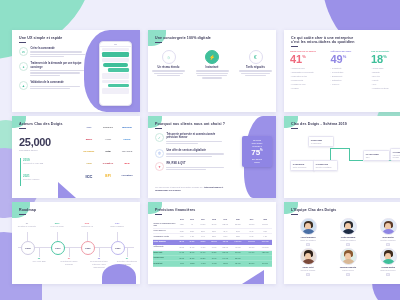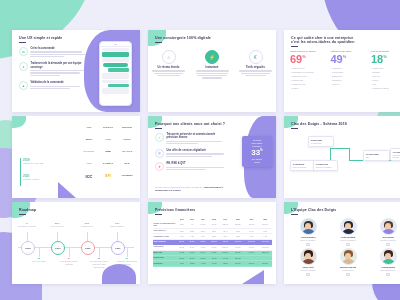--- a/index.html
+++ b/index.html
@@ -304,21 +304,21 @@
 
   <div class="slide">
     <div class="pad">
       <div class="s-title">Ce qui coûte cher à une entreprise</div>
       <div class="s-title">c'est les micro-tâches du quotidien</div>
       <div class="s-title-ul"></div>
     </div>
     <div class="s3-row">
       <div class="s3-col">
         <div class="s3-lbl" style="color:#ef6a7e">Temps perdu par les salariés</div>
-        <div class="s3-num" style="color:#ef6a7e"><span>69</span><sup>%</sup></div>
+        <div class="s3-num" style="color:#ef6a7e"><span>41</span><sup>%</sup></div>
         <div class="s3-li">
             <b>›</b>
             <span>Courses du midi</span>
           </div>
         <div class="s3-li">
             <b>›</b>
             <span>Organisation d'événements</span>
           </div>
         <div class="s3-li">
             <b>›</b>
@@ -388,20 +388,26 @@
             <b>›</b>
             <span>Réduction du stress</span>
           </div>
       </div>
     </div>
   </div>
 
   <div class="slide">
     <div class="corner-mint sm"></div>
     <div class="s4-tri"></div>
+    <div class="pad">
+      <div class="s-title">Acteurs Clac des Doigts</div>
+      <div class="s-title-ul"></div>
+      <div class="s4-big" style="margin-top:7px">25,000</div>
+      <div class="s4-sub">Commandes traitées</div>
+    </div>
     <div class="s4-axis"></div>
     <div class="s4-tick" style="top:42px">2019</div>
     <div class="s4-ticktxt" style="top:46px">Lancement de l'offre B2B</div>
     <div class="s4-tick" style="top:58px">2021</div>
     <div class="s4-ticktxt" style="top:62px">Ouverture à l'Europe</div>
 
     <div class="s4-logos">
       <div class="lg" style="color:#2a3d8f">AXA</div>
       <div class="lg" style="color:#6a6a72">SODEXO</div>
       <div class="lg" style="color:#2466c4">Michelin</div>
@@ -454,21 +460,21 @@
       </div>
     </div>
     <div class="s5-foot">
       <span>Une offre flexible et sans dédit avec facture à charge fixe :</span>
       <b>totalement modulé et commissionné à la demande</b>
     </div>
     <div class="badge">
       <div class="badge-t">En 2018</div>
       <div class="badge-t">nous avons</div>
       <div class="badge-t">répondu à</div>
-      <div class="badge-n"><span>33</span><sup>%</sup></div>
+      <div class="badge-n"><span>75</span><sup>%</sup></div>
       <div class="badge-t">des appels</div>
       <div class="badge-t">d'offre</div>
     </div>
   </div>
 
   <div class="slide">
     <div class="corner-mint sm"></div>
     <div class="pad">
       <div class="s-title">Clac des Doigts - Schéma 2019</div>
       <div class="s-title-ul"></div>

